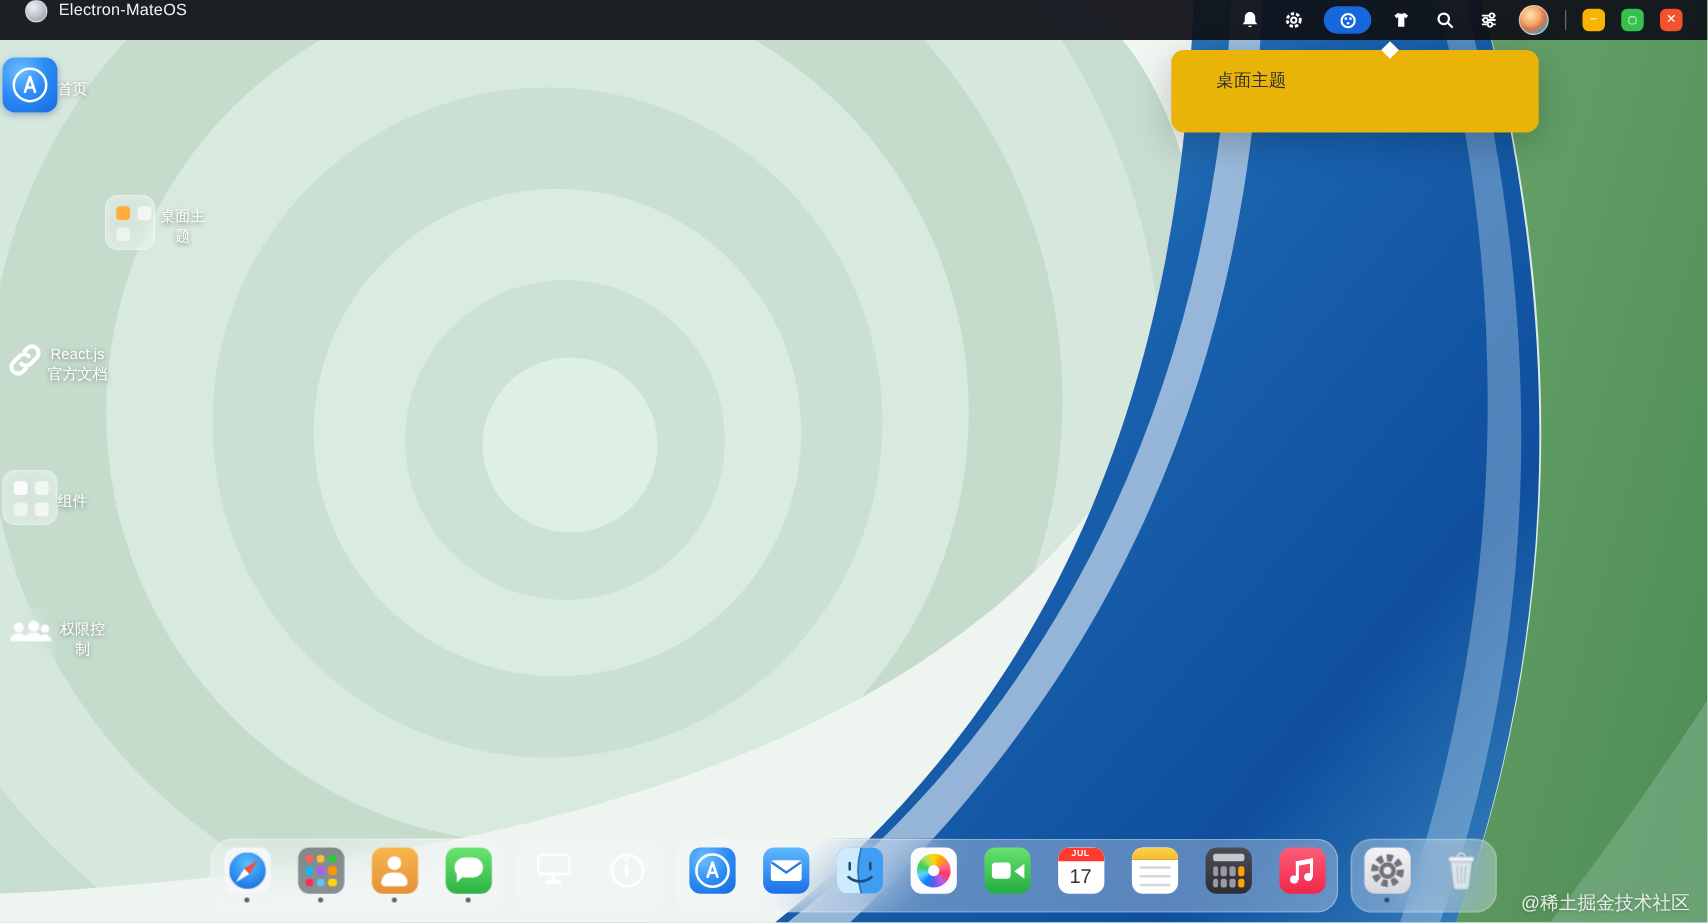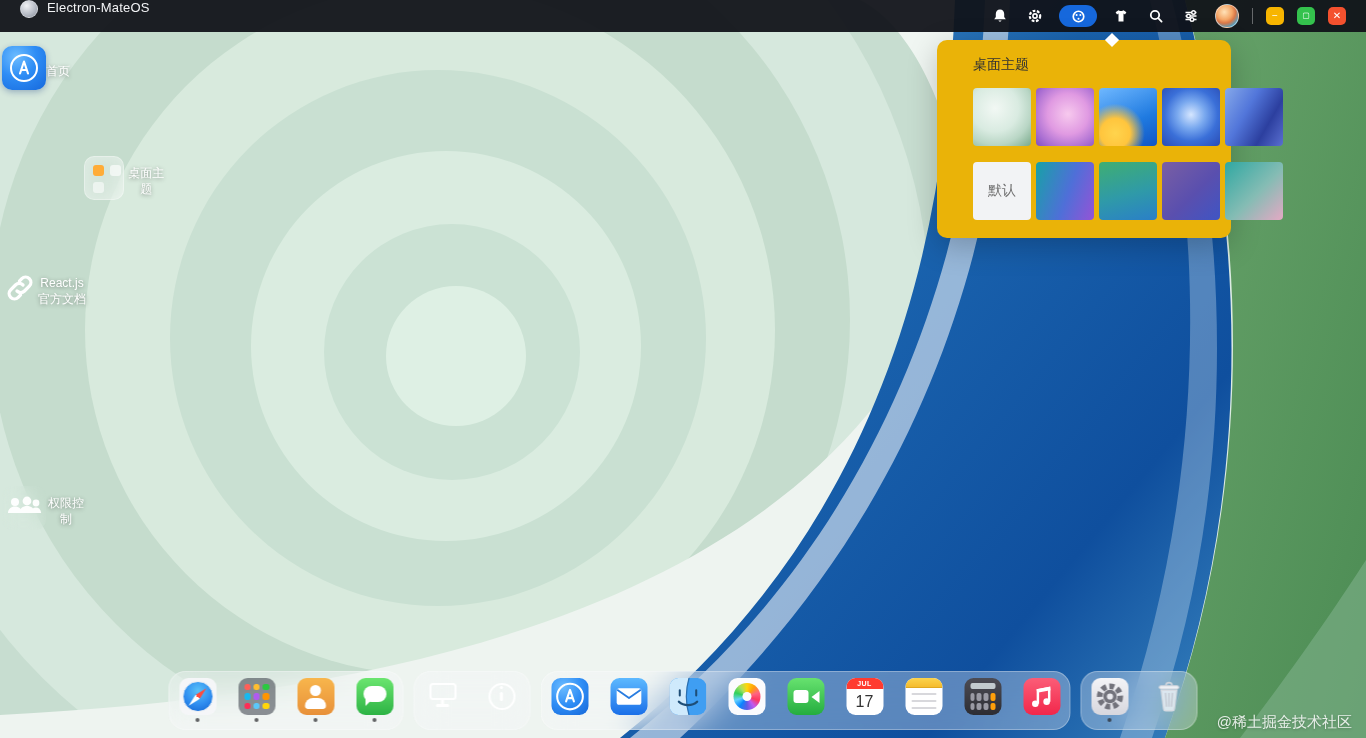--- a/index.html
+++ b/index.html
@@ -233,20 +233,29 @@
   <div class="dcell c1 r3">
     <div class="appicon plain">
       <svg width="36" height="36" viewBox="0 0 24 24" fill="none" stroke="#fff" stroke-width="2.2" stroke-linecap="round" stroke-linejoin="round">
         <path d="M10 14 a3.5 3.5 0 0 0 5 0 l3.2 -3.2 a3.5 3.5 0 0 0 -5 -5 l-1.6 1.6"></path>
         <path d="M14 10 a3.5 3.5 0 0 0 -5 0 l-3.2 3.2 a3.5 3.5 0 0 0 5 5 l1.6 -1.6"></path>
       </svg>
     </div>
     <div class="dlabel">React.js官方文档</div>
   </div>
 
+  <div class="dcell c1 r4">
+    <div class="appicon frosted">
+      <span class="mini m-a"></span>
+      <span class="mini m-b"></span>
+      <span class="mini m-c"></span>
+      <span class="mini m-d"></span>
+    </div>
+    <div class="dlabel">组件</div>
+  </div>
 
   <div class="dcell c1 r5">
     <div class="appicon frosted plain">
       <svg width="44" height="44" viewBox="0 0 44 44">
         <g fill="#fff" opacity="0.95">
           <circle cx="13" cy="16" r="4"></circle>
             <path d="M6 27c0-4 3.2-6.5 7-6.5s7 2.5 7 6.5z"></path>
           <circle cx="25" cy="15" r="4.4"></circle>
             <path d="M17.5 27c0-4.4 3.4-7 7.5-7s7.5 2.6 7.5 7z"></path>
           <circle cx="34" cy="17" r="3.4"></circle>
@@ -254,32 +263,20 @@
         </g>
       </svg>
     </div>
     <div class="dlabel">权限控制</div>
   </div>
 </div>
 
 <div class="theme-panel">
   <div class="panel-caret"></div>
   <div class="panel-title">桌面主题</div>
-  <div class="theme-grid">
-    <div class="theme-thumb" style="background: radial-gradient(circle at 38% 35%, rgb(242, 248, 244) 0%, rgb(217, 235, 225) 45%, rgb(185, 214, 197) 70%, rgb(120, 169, 138) 100%);"></div>
-    <div class="theme-thumb" style="background: radial-gradient(circle at 55% 45%, rgb(247, 201, 238) 0%, rgb(224, 154, 226) 45%, rgb(169, 110, 210) 78%, rgb(126, 79, 190) 100%);"></div>
-    <div class="theme-thumb" style="background: radial-gradient(circle at 28% 78%, rgb(255, 212, 77) 0%, rgb(255, 197, 61) 24%, rgba(255, 200, 61, 0) 48%), linear-gradient(155deg, rgb(111, 184, 255) 0%, rgb(31, 122, 224) 60%, rgb(17, 85, 197) 100%);"></div>
-    <div class="theme-thumb" style="background: radial-gradient(circle at 50% 46%, rgb(213, 230, 255) 0%, rgb(122, 169, 239) 32%, rgb(58, 111, 216) 62%, rgb(42, 76, 180) 100%);"></div>
-    <div class="theme-thumb" style="background: linear-gradient(120deg, rgb(134, 169, 234) 0%, rgb(82, 118, 218) 38%, rgb(44, 63, 159) 70%, rgb(90, 111, 208) 100%);"></div>
-    <div class="theme-thumb theme-default" style="background: rgb(242, 243, 245);">默认</div>
-    <div class="theme-thumb" style="background: linear-gradient(110deg, rgb(23, 162, 166) 0%, rgb(79, 111, 216) 55%, rgb(149, 83, 214) 100%);"></div>
-    <div class="theme-thumb" style="background: linear-gradient(165deg, rgb(63, 174, 114) 0%, rgb(47, 154, 168) 55%, rgb(42, 127, 200) 100%);"></div>
-    <div class="theme-thumb" style="background: linear-gradient(135deg, rgb(122, 95, 164) 0%, rgb(90, 79, 174) 55%, rgb(63, 85, 196) 100%);"></div>
-    <div class="theme-thumb" style="background: linear-gradient(135deg, rgb(47, 168, 162) 0%, rgb(133, 188, 180) 55%, rgb(228, 169, 196) 100%);"></div>
-  </div>
 </div>
 
 <div class="dock">
 
   <div class="dock-group">
     <div class="dock-item">
       <div class="dicon safari-bg">
           <div class="compass">
             <div class="needle"></div>
           </div>

